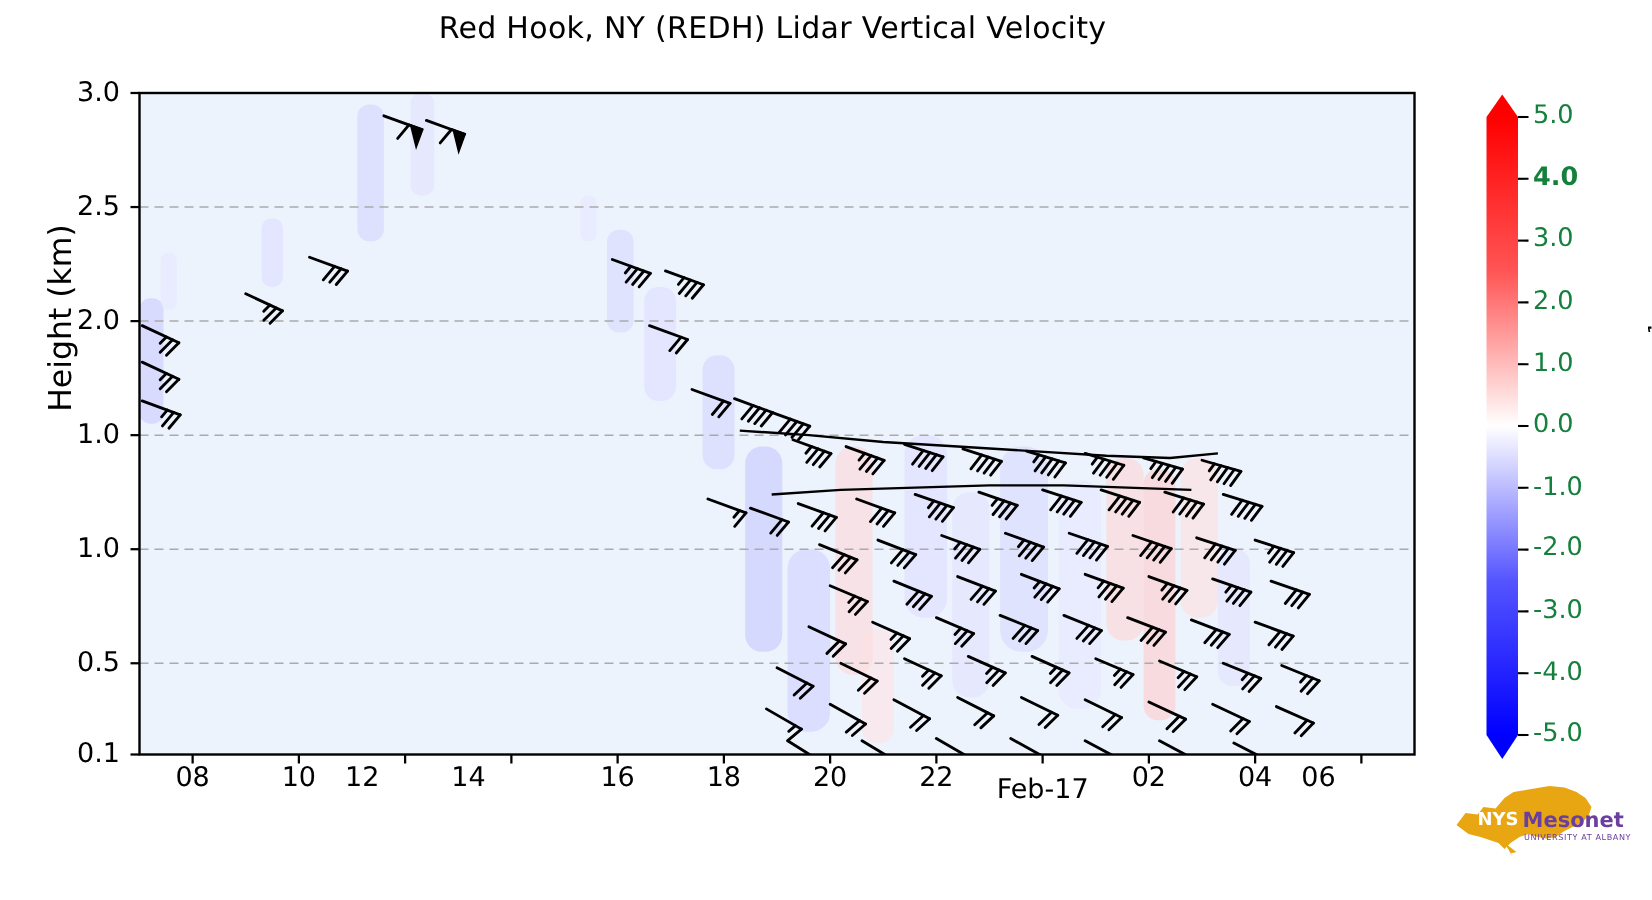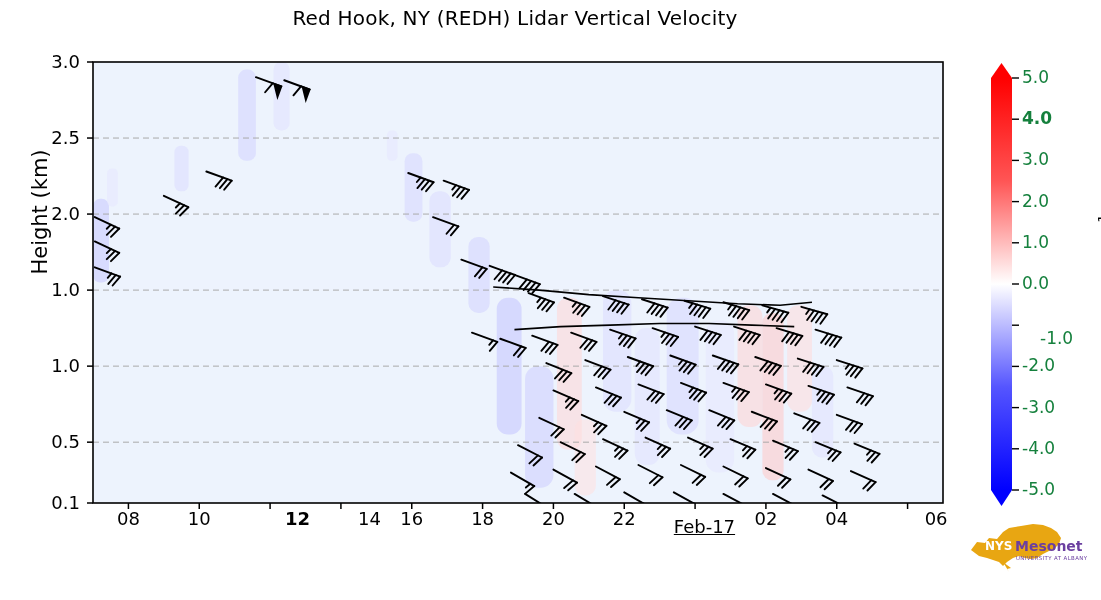--- a/index.html
+++ b/index.html
@@ -604,48 +604,48 @@
         <line x1="1012" y1="366.4" x2="1019" y2="366.4"></line>
         <line x1="1012" y1="407.6" x2="1019" y2="407.6"></line>
         <line x1="1012" y1="448.8" x2="1019" y2="448.8"></line>
         <line x1="1012" y1="490" x2="1019" y2="490"></line>
       </g>
   </svg>
 
   <div id="xticklabels">
       <div class="tick" style="left: 88.4167px; width: 80px; text-align: center; top: 508px;">08</div>
       <div class="tick" style="left: 159.25px; width: 80px; text-align: center; top: 508px;">10</div>
-      <div class="tick" style="left: 230.083px; width: 80px; text-align: right; top: 508px; font-weight: bold;">12</div>
-      <div class="tick" style="left: 300.917px; width: 80px; text-align: right; top: 508px;">14</div>
+      <div class="tick" style="left: 230.083px; width: 80px; text-align: left; top: 508px;">12</div>
+      <div class="tick" style="left: 300.917px; width: 80px; text-align: left; top: 508px;">14</div>
       <div class="tick" style="left: 371.75px; width: 80px; text-align: center; top: 508px;">16</div>
       <div class="tick" style="left: 442.583px; width: 80px; text-align: center; top: 508px;">18</div>
       <div class="tick" style="left: 513.417px; width: 80px; text-align: center; top: 508px;">20</div>
       <div class="tick" style="left: 584.25px; width: 80px; text-align: center; top: 508px;">22</div>
-      <div class="tick" style="left: 655.083px; width: 80px; text-align: right; top: 516px; text-decoration: underline;">Feb-17</div>
+      <div class="tick" style="left: 655.083px; width: 80px; text-align: center; top: 516px;">Feb-17</div>
       <div class="tick" style="left: 725.917px; width: 80px; text-align: center; top: 508px;">02</div>
       <div class="tick" style="left: 796.75px; width: 80px; text-align: center; top: 508px;">04</div>
-      <div class="tick" style="left: 867.583px; width: 80px; text-align: right; top: 508px;">06</div>
+      <div class="tick" style="left: 867.583px; width: 80px; text-align: left; top: 508px;">06</div>
     </div>
   <div id="yticklabels">
       <div class="tick" style="left: 28px; width: 52px; text-align: right; top: 51px;">3.0</div>
       <div class="tick" style="left: 28px; width: 52px; text-align: right; top: 127.034px;">2.5</div>
       <div class="tick" style="left: 28px; width: 52px; text-align: right; top: 203.069px;">2.0</div>
       <div class="tick" style="left: 28px; width: 52px; text-align: right; top: 279.103px;">1.0</div>
       <div class="tick" style="left: 28px; width: 52px; text-align: right; top: 355.138px;">1.0</div>
       <div class="tick" style="left: 28px; width: 52px; text-align: right; top: 431.172px;">0.5</div>
       <div class="tick" style="left: 28px; width: 52px; text-align: right; top: 492px;">0.1</div>
     </div>
   <div id="cbticklabels">
       <div class="cbtick" style="top: 67px;">5.0</div>
       <div class="cbtick" style="top: 108.2px; font-weight: bold;">4.0</div>
       <div class="cbtick" style="top: 149.4px;">3.0</div>
       <div class="cbtick" style="top: 190.6px;">2.0</div>
       <div class="cbtick" style="top: 231.8px;">1.0</div>
       <div class="cbtick" style="top: 273px;">0.0</div>
-      <div class="cbtick" style="top: 328px; margin-left: 18px;">-1.0</div>
+      <div class="cbtick" style="top: 315px;">-1.0</div>
       <div class="cbtick" style="top: 355.4px;">-2.0</div>
       <div class="cbtick" style="top: 396.6px;">-3.0</div>
       <div class="cbtick" style="top: 437.8px;">-4.0</div>
       <div class="cbtick" style="top: 479px;">-5.0</div>
     </div>
 
   <svg class="logo" viewBox="0 0 132 56">
     <path id="nystate" d="M8 32 L14 24 L22 25 L26 20 L34 21 L40 14 L46 10 L58 8 L70 6 L80 7
       L88 10 L94 14 L98 20 L96 26 L92 30 L86 33 L80 36 L74 40 L68 41 L62 40 L56 38
       L50 40 L44 44 L40 48 L36 44 L30 42 L24 40 L16 38 Z" fill="#e8a612"></path>

